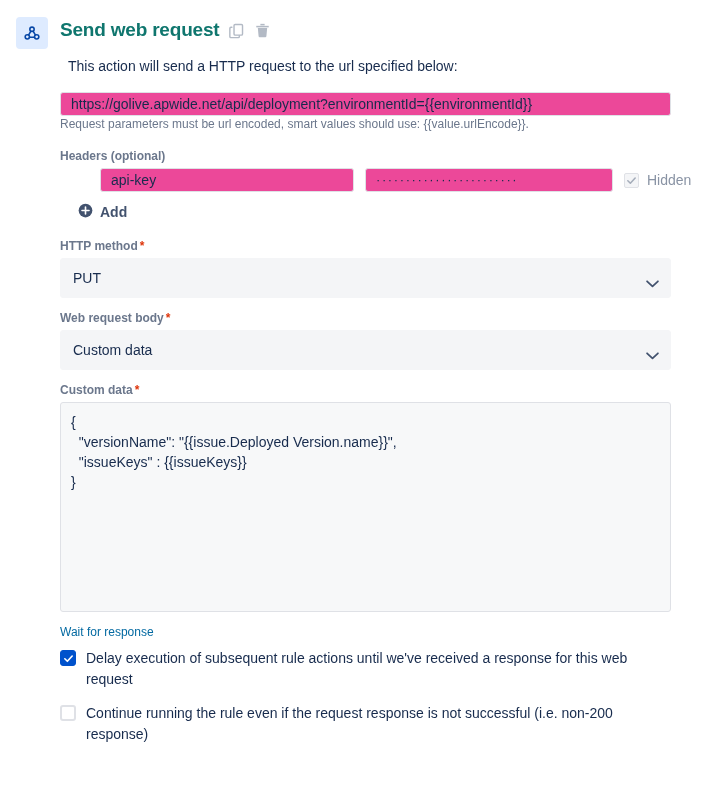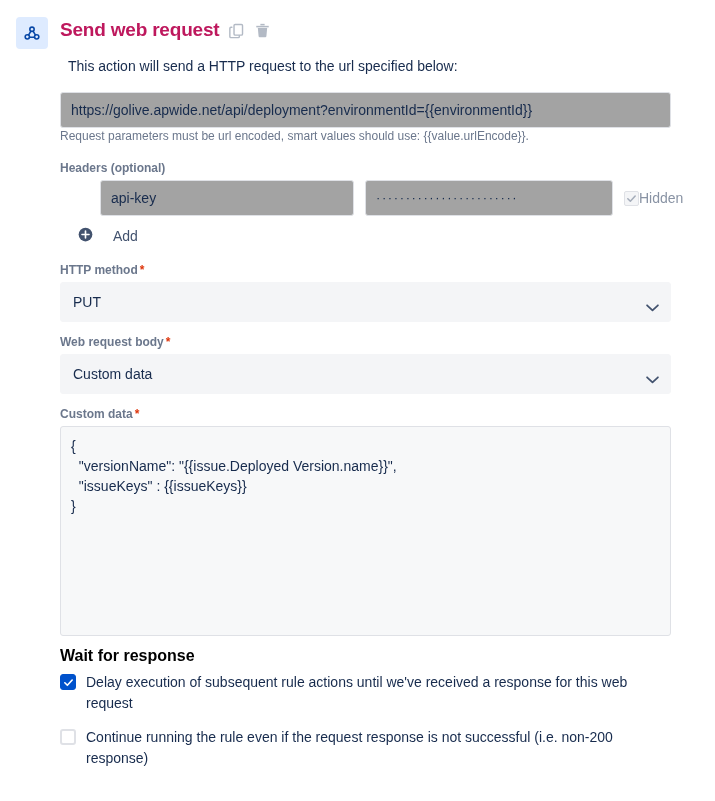--- a/index.html
+++ b/index.html
@@ -15,63 +15,63 @@
   
   .header { position: absolute; left: 16px; top: 16px; width: 683px; height: 40px; }
   .app-icon {
     position: absolute; left: 0; top: 1px;
     width: 32px; height: 32px; border-radius: 4px;
     background: #DEEBFF;
     display: flex; align-items: center; justify-content: center;
   }
   .title-row { position: absolute; left: 44px; top: 0px; display: flex; align-items: center; gap: 9px; }
   .title {
-    font-size: 19px; font-weight: bold; color: #be185d;
+    font-size: 19px; font-weight: bold; color: #0f766e;
     letter-spacing: -0.2px; line-height: 28px; white-space: nowrap;
   }
   .hdr-icon { display: flex; align-items: center; cursor: pointer; }
 
   
   .body { position: absolute; left: 60px; top: 56px; width: 611px; }
   .desc { font-size: 14px; color: #172B4D; line-height: 20px; margin: 0 0 16px 8px; }
 
   .field { margin-bottom: 0; }
   .flabel {
     font-size: 12px; font-weight: bold; color: #6B778C;
     line-height: 16px; margin-bottom: 4px; display: block;
   }
   .req { color: #DE350B; font-weight: bold; margin-left: 2px; }
 
   .inp {
-    width: 100%; height: 36px;
-    background: #a3a3a3; border: 1px solid #DFE1E6; border-radius: 3px;
+    width: 100%; height: 24px;
+    background: #ec4899; border: 1px solid #DFE1E6; border-radius: 3px;
     font-family: "Liberation Sans", sans-serif; font-size: 14px; color: #172B4D;
     padding: 0 10px; line-height: 38px; outline: none;
     display: block;
   }
   .hint { font-size: 12px; color: #6B778C; line-height: 16px; }
 
   
   .hdr-row { display: flex; align-items: center; gap: 11px; padding-left: 40px; }
   .hdr-key { width: 254px; flex: none; }
   .hdr-val { width: 248px; flex: none; letter-spacing: 1.6px; font-size: 13px; color: #172B4D; }
-  .hidden-wrap { display: flex; align-items: center; gap: 0; text-align: right; }
+  .hidden-wrap { display: flex; align-items: center; gap: 8px; text-align: right; }
   .cb-disabled {
     width: 15px; height: 15px; border-radius: 2px;
     background: #F4F5F7; border: 1px solid #DFE1E6;
     display: flex; align-items: center; justify-content: center; flex: none;
   }
   .hidden-label { font-size: 14px; color: #8993A4; white-space: nowrap; }
 
   .add-btn {
     display: inline-flex; align-items: center; gap: 7px;
     margin: 11px 0 0 18px; cursor: pointer; background: none; border: none; padding: 0;
     font-family: "Liberation Sans", sans-serif;
   }
-  .add-label { font-size: 14px; font-weight: normal; color: #42526E; margin-left: 13px; }
+  .add-label { font-size: 14px; font-weight: bold; color: #42526E; }
 
   
   .sel-wrap { position: relative; width: 100%; }
   .sel {
     width: 100%; height: 40px;
     background: #F4F5F7; border: 1px solid #F4F5F7; border-radius: 3px;
     font-family: Liberation Sans, sans-serif; font-size: 14px; color: #172B4D;
     padding: 0 34px 0 12px; line-height: 38px;
     display: flex; align-items: center;
   }
@@ -79,21 +79,21 @@
 
   .ta {
     width: 100%; height: 210px;
     background: #F7F8F9; border: 1px solid #DFE1E6; border-radius: 3px;
     font-family: "Liberation Sans", sans-serif; font-size: 14px; color: #172B4D;
     line-height: 20px; padding: 9px 10px; resize: none; outline: none;
     display: block; white-space: pre; overflow: auto;
   }
 
   
-  .wait-label { font-size: 16px; font-weight: bold; color: #000000; line-height: 16px; margin-bottom: 8px; }
+  .wait-label { font-size: 12px; font-weight: normal; color: #0369a1; line-height: 16px; margin-bottom: 8px; }
   .cb-row { display: flex; align-items: flex-start; gap: 10px; margin-bottom: 13px; }
   .cb-box {
     width: 16px; height: 16px; border-radius: 3px; flex: none; margin-top: 2px;
     display: flex; align-items: center; justify-content: center; cursor: pointer;
   }
   .cb-checked { background: #0052CC; border: 1px solid #0052CC; }
   .cb-unchecked { background: #FFFFFF; border: 2px solid #DFE1E6; }
   .cb-text { font-size: 14px; color: #172B4D; line-height: 21px; }
 
   .sp-16 { height: 16px; }

